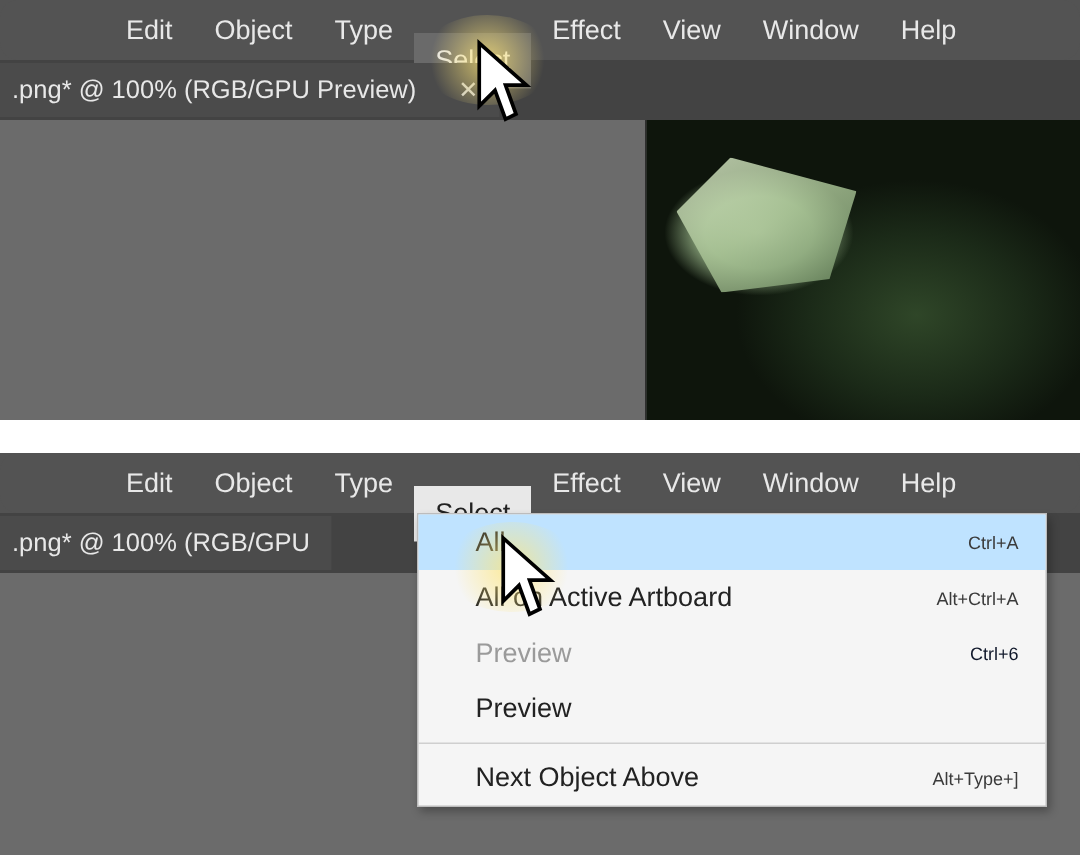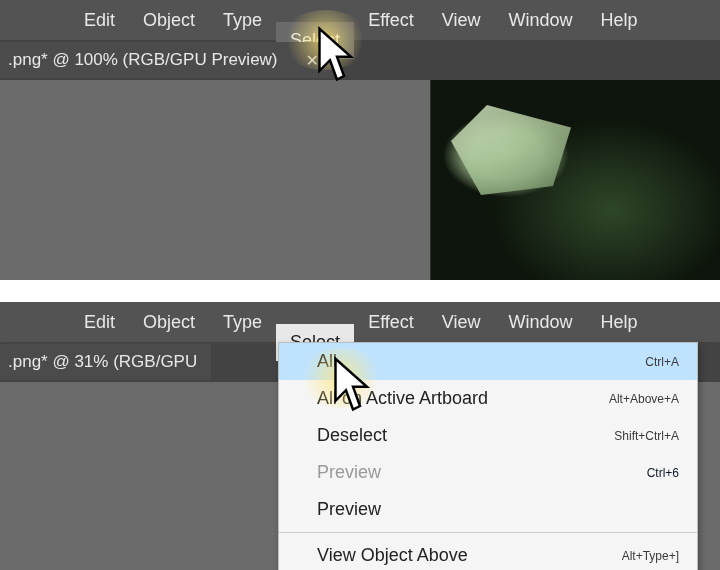--- a/index.html
+++ b/index.html
@@ -172,49 +172,45 @@
     <div class="menu-item">Object</div>
     <div class="menu-item">Type</div>
     <div class="menu-item highlighted" style="background:#e8e8e8;color:#222;">Select</div>
     <div class="menu-item">Effect</div>
     <div class="menu-item">View</div>
     <div class="menu-item">Window</div>
     <div class="menu-item">Help</div>
   </div>
   <div class="tabbar">
     <div class="tab">
-      <span>.png* @ 31% (RGB/GPU</span>
+      <span>.png* @ 100% (RGB/GPU</span>
     </div>
   </div>
   <div class="workarea"></div>
 
   <div class="dropdown">
     <div class="row highlighted">
       <span>All</span>
       <span class="shortcut">Ctrl+A</span>
     </div>
     <div class="row">
       <span>All on Active Artboard</span>
-      <span class="shortcut">Alt+Above+A</span>
-    </div>
-    <div class="row">
-      <span>Deselect</span>
-      <span class="shortcut">Shift+Ctrl+A</span>
+      <span class="shortcut">Alt+Ctrl+A</span>
     </div>
     <div class="row disabled">
       <span>Preview</span>
       <span class="shortcut">Ctrl+6</span>
     </div>
     <div class="row">
       <span>Preview</span>
       <span class="shortcut"></span>
     </div>
     <div class="sep"></div>
     <div class="row">
-      <span>View Object Above</span>
+      <span>Next Object Above</span>
       <span class="shortcut">Alt+Type+]</span>
     </div>
 
   </div>
 
   <div class="glow" style="left:296px; top:46px;"></div>
   <div class="cursor" style="left:332px; top:54px;">
     <svg viewBox="0 0 24 32">
         <path d="M2 1 L2 25 L8 19 L12 30 L16 28 L12 17 L20 17 Z" fill="#fff" stroke="#000" stroke-width="1.4"></path>
       </svg>

